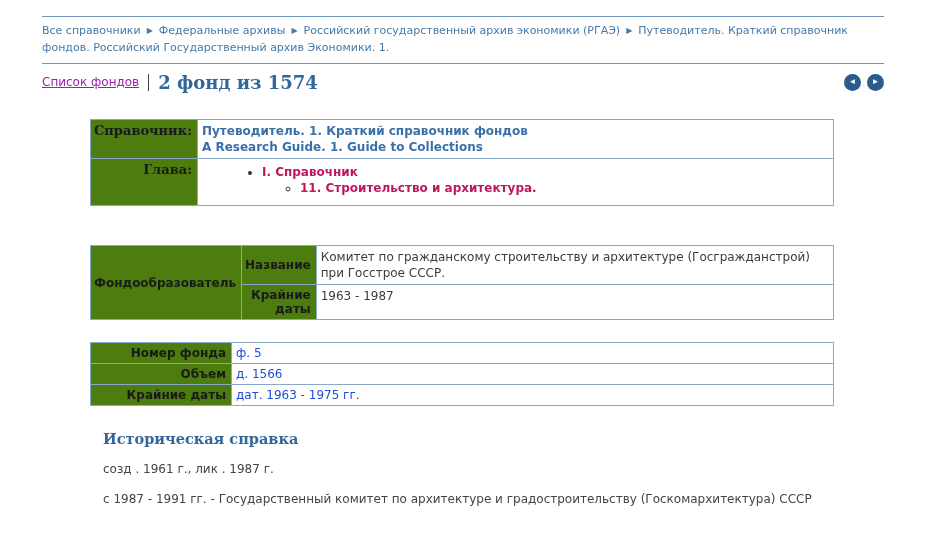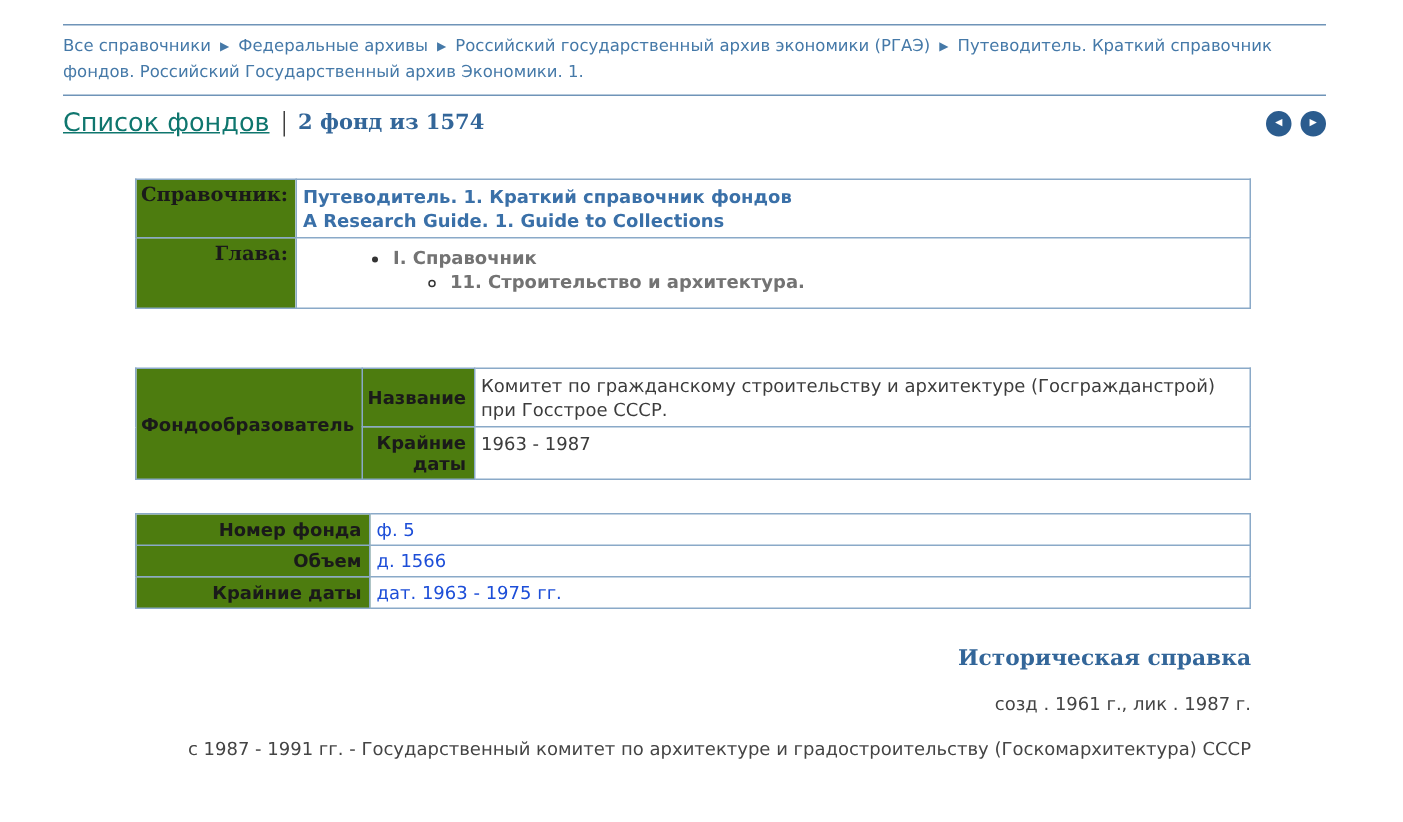--- a/index.html
+++ b/index.html
@@ -19,26 +19,26 @@
   }
   .breadcrumb-bar a.crumb { color: #4579a8; text-decoration: none; cursor: pointer; }
   .crumb-sep { color: #4579a8; font-size: 8px; margin: 0 6px; position: relative; top: -1px; }
 
   
   .toolbar {
     margin: 7px 0 0 42px; width: 842px;
     display: flex; align-items: center; height: 22px;
   }
   .list-link {
-    font-size: 17px; color: #0f766e; text-decoration: underline; cursor: pointer;
+    font-size: 12px; color: #a21caf; text-decoration: underline; cursor: pointer;
   }
   .vsep { width: 1px; height: 17px; background: #3f3f3f; margin: 0 9px; }
   .fund-count {
     font-family: "DejaVu Serif", "Liberation Serif", serif;
-    font-weight: bold; font-size: 14px; color: #336699;
+    font-weight: bold; font-size: 18px; color: #336699;
   }
   .toolbar .spacer { flex: 1; }
   .nav-btn {
     width: 17px; height: 17px; border-radius: 50%;
     background: #2b5c8e; color: #ffffff; border: none;
     display: inline-flex; align-items: center; justify-content: center;
     font-size: 8px; line-height: 1; cursor: pointer; padding: 0;
   }
   .nav-btn + .nav-btn { margin-left: 6px; }
 
@@ -64,39 +64,39 @@
   .t-reference th {
     width: 95px;
     font-family: "DejaVu Serif", "Liberation Serif", serif;
     font-size: 13px; color: #336699;
   }
   .t-reference td { line-height: 16px; font-weight: bold; }
   .ref-line { color: #3a70a8; cursor: pointer; }
   .chapter-list { margin: 2px 0 6px 0; padding-left: 60px; list-style: disc; }
   .chapter-list ul { padding-left: 38px; list-style: circle; }
   .chapter-list li { color: #333333; line-height: 16px; }
-  .chapter-list a { color: #737373; text-decoration: none; cursor: pointer; }
+  .chapter-list a { color: #be185d; text-decoration: none; cursor: pointer; }
 
   
   .t-creator { margin-top: 39px; }
   .t-creator th.creator-cell {
     width: 130px; text-align: center; vertical-align: middle; font-size: 12px;
   }
   .t-creator th.sub-label { width: 71px; vertical-align: middle; }
   .t-creator td { line-height: 16px; }
   .t-creator tr.row-name td, .t-creator tr.row-name th { height: 34px; }
   .t-creator tr.row-dates td, .t-creator tr.row-dates th { height: 33px; }
 
   
   .t-fund { margin-top: 22px; }
-  .t-fund th { width: 156px; padding-top: 2px; padding-bottom: 2px; }
+  .t-fund th { width: 141px; padding-top: 2px; padding-bottom: 2px; }
   .t-fund td { padding-top: 2px; padding-bottom: 2px; color: #1d4ed8; }
 
   
-  .history { margin: 24px 0 0 13px; text-align: right; }
+  .history { margin: 24px 0 0 13px; }
   .history h3 {
     font-family: "DejaVu Serif", "Liberation Serif", serif;
     font-size: 14.5px; font-weight: bold; color: #336699;
   }
   .history p {
     margin-top: 15px; font-size: 12px; line-height: 15px; color: #444444;
   }
 </style>
 </head>
 <body>

